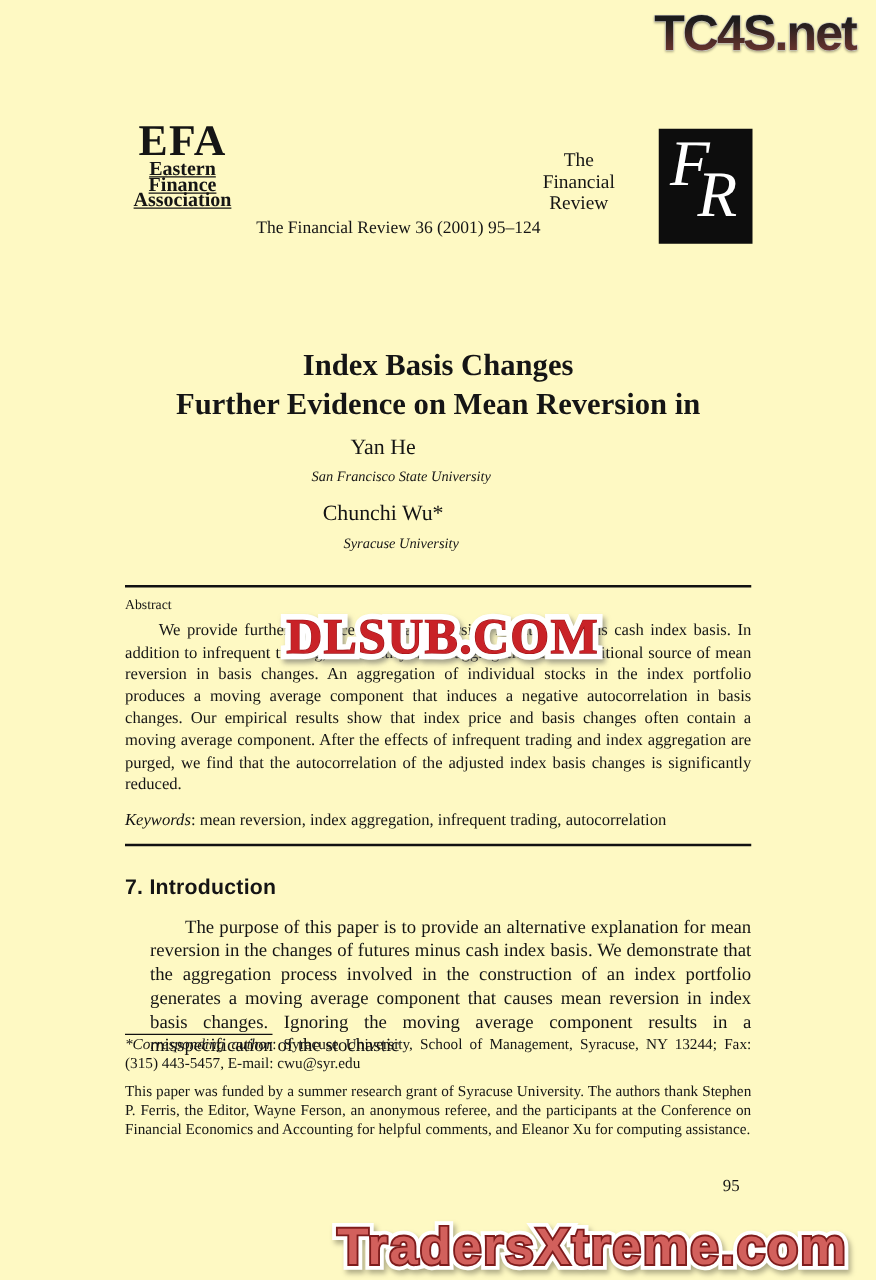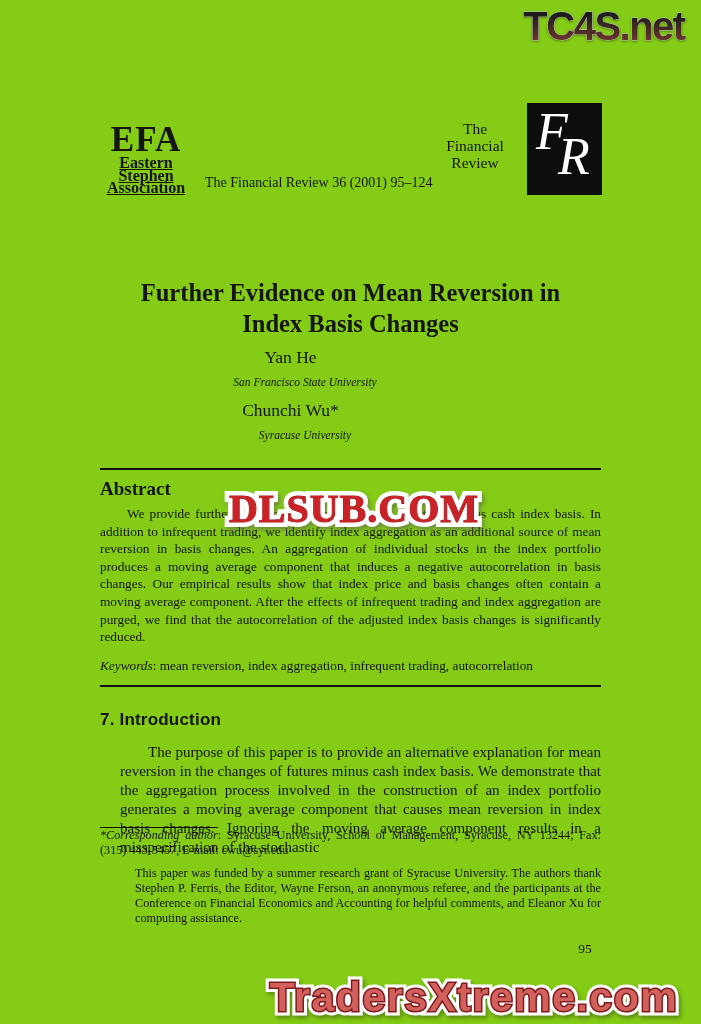--- a/index.html
+++ b/index.html
@@ -1,19 +1,19 @@
 <!DOCTYPE html>
 <html><head>
 <meta charset="utf-8">
 <style>
   html,body{margin:0;padding:0;background:#e8e8e8;}
   .page{
     position:relative;
     width:701px;height:1024px;
-    background:#84cc16;
+    background:#fef9c3;
     overflow:hidden;
     font-family:"Liberation Serif", serif;
     color:#151515;
     margin:0 auto;
   }
   
   .wm-top{position:absolute;top:2px;right:1px;width:192px;height:48px;
     filter:drop-shadow(0 1px 1px rgba(0,0,0,0.35));}
   .wm-top text{font-family:"Liberation Sans",sans-serif;font-weight:900;
     font-size:40px;letter-spacing:-1.5px;}
@@ -23,59 +23,59 @@
     font-size:40px;letter-spacing:1px;}
   .wm-mid .back{stroke:#ffffff;stroke-width:10px;fill:#ffffff;}
   .wm-mid .front{fill:#c92227;stroke:#9e1418;stroke-width:1px;paint-order:stroke;}
   .wm-bottom{position:absolute;left:247px;top:973px;width:454px;height:51px;
     filter:drop-shadow(2px 3px 2px rgba(0,0,0,0.30));}
   .wm-bottom text{font-family:"Liberation Sans",sans-serif;font-weight:900;
     font-size:41px;letter-spacing:1.5px;}
   .wm-bottom .back{stroke:#ffffff;stroke-width:9px;fill:#ffffff;}
   .wm-bottom .front{fill:#d2605c;stroke:#7e1c1c;stroke-width:3px;paint-order:stroke;}
   
-  .efa{position:absolute;left:103px;top:123px;width:86px;text-align:center;}
+  .efa{position:absolute;left:103px;top:96px;width:86px;text-align:center;}
   .efa-acronym{font-size:35px;font-weight:bold;letter-spacing:1px;line-height:34px;}
   .efa-sub{font-size:16px;font-weight:bold;line-height:12.5px;text-decoration:underline;}
   .citation{position:absolute;left:205px;top:175px;font-size:14px;}
-  .journal-name{position:absolute;left:432px;top:120px;width:86px;text-align:center;
+  .journal-name{position:absolute;left:420px;top:120px;width:86px;text-align:center;
     font-size:15.5px;line-height:17px;}
   .fr-box{position:absolute;left:527px;top:103px;width:75px;height:92px;background:#0d0d0d;}
   .fr-f,.fr-r{position:absolute;color:#ffffff;font-style:italic;
     font-family:"Liberation Serif",serif;font-size:52px;line-height:52px;}
   .fr-f{left:9px;top:3px;}
   .fr-r{left:31px;top:28px;}
   
   .title{position:absolute;left:0;top:277px;width:701px;text-align:center;
     font-size:24.5px;font-weight:bold;line-height:31px;}
-  .authors{position:absolute;left:0;top:347px;width:581px;text-align:center;}
+  .authors{position:absolute;left:16px;top:347px;width:581px;text-align:center;}
   .author-name{font-size:17.5px;line-height:20px;}
   .author-affil{font-size:11.5px;font-style:italic;line-height:13px;margin-top:9px;padding-left:29px;}
   .author-gap{margin-top:11px;}
   
   .content{position:absolute;left:100px;top:468px;width:501px;}
   .rule{border:0;border-top:2px solid #111;margin:0;}
-  .abstract-heading{font-size:19px;font-weight:bold;margin-top:8px;}
+  .abstract-heading{font-size:11px;font-weight:normal;margin-top:8px;}
   .abstract-text{font-size:13.3px;line-height:17.6px;text-align:justify;
     text-indent:27px;margin-top:5px;}
   .kv-line{font-size:13.3px;margin-top:12px;}
   .kv-line .lbl{font-style:italic;}
   .jel-line{font-size:13.3px;margin-top:9px;}
   .rule2{margin-top:11px;}
   .intro-heading{font-family:"Liberation Sans",sans-serif;font-size:17px;
     font-weight:bold;margin-top:23px;letter-spacing:0.2px;}
   .intro-text{font-size:15px;line-height:19px;text-align:justify;
     text-indent:28px;margin-top:13px;margin-left:20px;}
   
   .fn-rule{position:absolute;left:100px;top:827px;width:118px;border:0;
     border-top:1.5px solid #111;margin:0;}
   .footnotes{position:absolute;left:100px;top:828px;width:501px;}
   .fn{font-size:12.2px;line-height:15px;text-align:justify;}
   .fn .lbl{font-style:italic;}
-  .fn2{margin-top:8px;margin-left:35px;}
+  .fn2{margin-top:8px;}
   .pageno{position:absolute;left:565px;top:941px;width:40px;text-align:center;
     font-size:13.5px;}
 </style>
 </head>
 <body>
 
 <div class="page">
 
   <svg class="wm-top" viewBox="0 0 192 48">
     <defs>
@@ -83,40 +83,40 @@
         <stop offset="0.25" stop-color="#1c1c1c"></stop>
         <stop offset="0.95" stop-color="#7a3a32"></stop>
       </linearGradient>
     </defs>
     <text x="96" y="38" text-anchor="middle" fill="url(#tcgrad)" stroke="#c9c9c9" stroke-width="0.8" paint-order="stroke">TC4S.net</text>
   </svg>
 
   <div class="efa">
     <div class="efa-acronym">EFA</div>
     <div class="efa-sub">Eastern</div>
-    <div class="efa-sub">Stephen</div>
+    <div class="efa-sub">Finance</div>
     <div class="efa-sub">Association</div>
   </div>
 
   <div class="citation">The Financial Review 36 (2001)  95–124</div>
 
   <div class="journal-name">
     <div>The</div>
     <div>Financial</div>
     <div>Review</div>
   </div>
 
   <div class="fr-box">
     <span class="fr-f">F</span>
     <span class="fr-r">R</span>
   </div>
 
   <div class="title">
+    <div>Index Basis Changes</div>
     <div>Further Evidence on Mean Reversion in</div>
-    <div>Index Basis Changes</div>
   </div>
 
   <div class="authors">
     <div class="author-name">Yan He</div>
     <div class="author-affil">San Francisco State University</div>
     <div class="author-name author-gap">Chunchi Wu*</div>
     <div class="author-affil">Syracuse University</div>
   </div>
 
   <div class="content">

